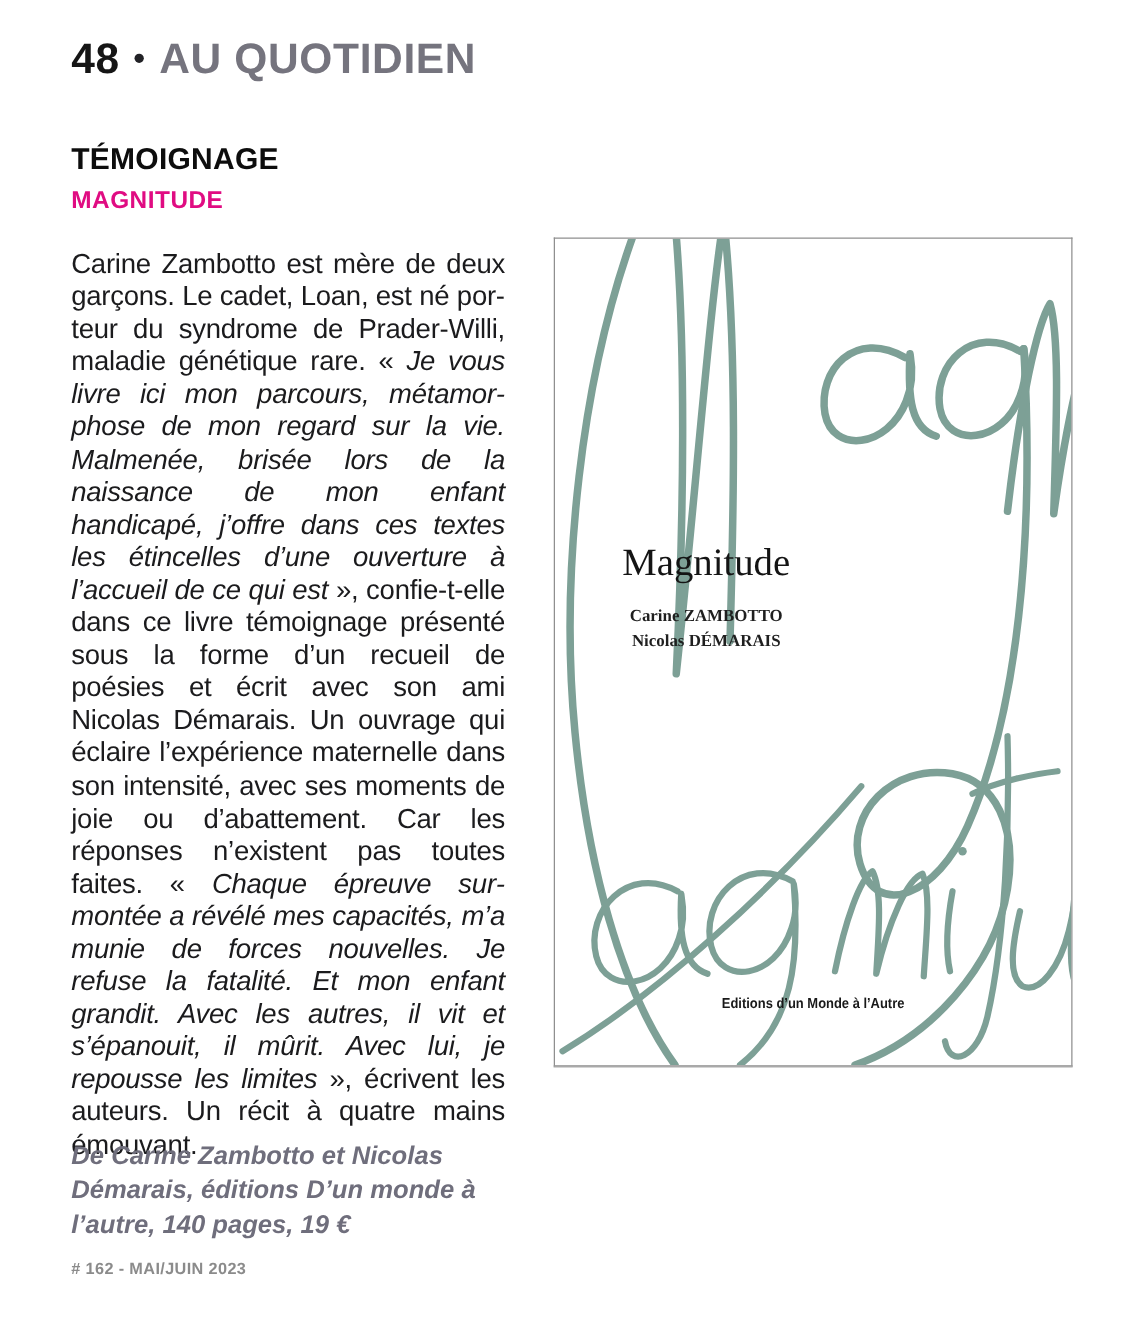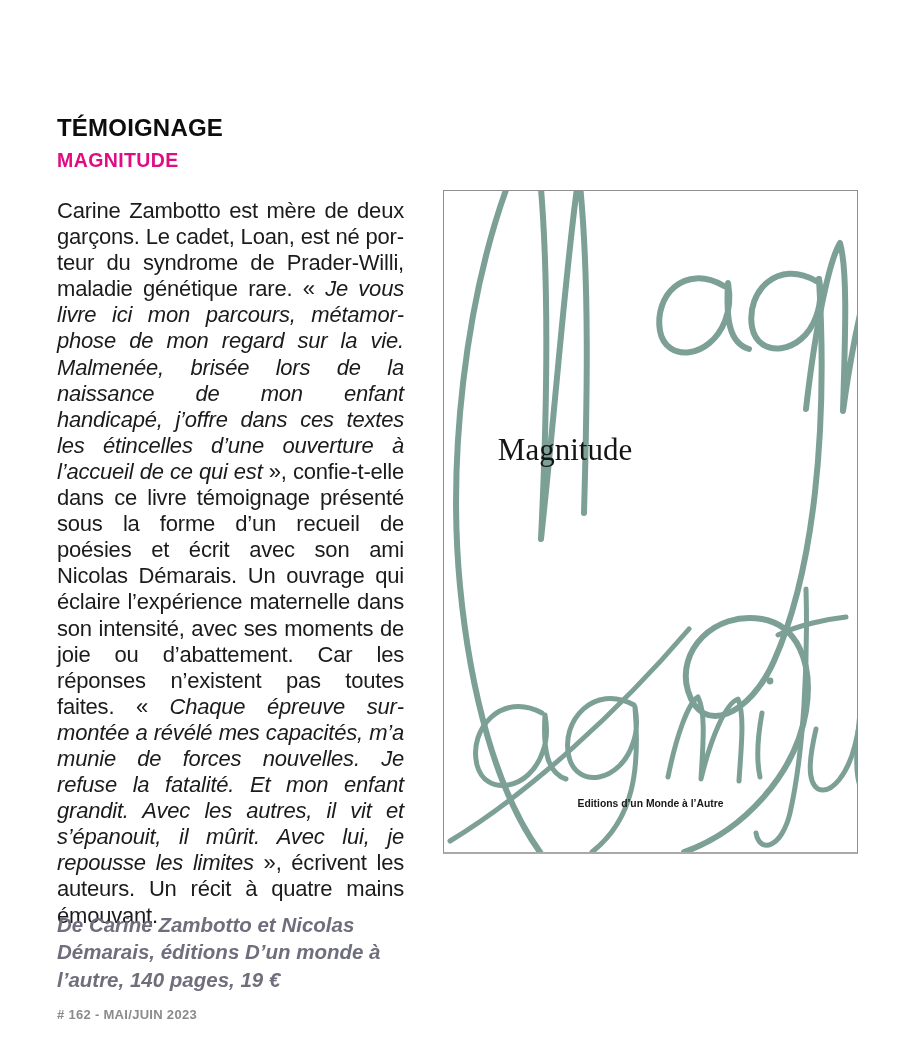--- a/index.html
+++ b/index.html
@@ -32,20 +32,23 @@
   .cover-authors{position:absolute;left:0;top:292px;width:242px;text-align:center;
                  font-family:"Liberation Serif",serif;font-size:13.5px;font-weight:700;line-height:20px;color:#1f1f1f;}
   .cover-publisher{position:absolute;left:0;top:606px;width:413px;text-align:center;
                    font-size:11.5px;font-weight:700;color:#191919;transform:scaleX(.9);}
 </style>
 </head>
 <body>
 
 <div class="page">
 
+  <div class="hdr">
+    <span class="num">48</span><span class="bullet">•</span><span class="section">AU QUOTIDIEN</span>
+  </div>
 
   <div class="kicker">TÉMOIGNAGE</div>
   <div class="art-title">MAGNITUDE</div>
 
   <p class="body-text"><span>Carine Zambotto est mère de deux garçons. Le cadet, Loan, est né por­teur du syndrome de Prader-Willi, maladie génétique rare. « </span><span class="it">Je vous livre ici mon parcours, métamor­phose de mon regard sur la vie. Mal­menée, brisée lors de la naissance de mon enfant handicapé, j’offre dans ces textes les étincelles d’une ouverture à l’accueil de ce qui est</span><span> », confie-t-elle dans ce livre témoi­gnage présenté sous la forme d’un recueil de poésies et écrit avec son ami Nicolas Démarais. Un ouvrage qui éclaire l’expérience mater­nelle dans son intensité, avec ses moments de joie ou d’abattement. Car les réponses n’existent pas toutes faites. « </span><span class="it">Chaque épreuve sur­montée a révélé mes capacités, m’a munie de forces nouvelles. Je refuse la fatalité. Et mon enfant grandit. Avec les autres, il vit et s’épanouit, il mûrit. Avec lui, je repousse les limites</span><span> », écrivent les auteurs. Un récit à quatre mains émouvant.</span></p>
 
   <p class="credit">De Carine Zambotto et Nicolas Démarais, éditions D’un monde à l’autre, 140 pages, 19 €</p>
 
   <div class="footer"># 162 - MAI/JUIN 2023</div>
 
@@ -68,16 +71,20 @@
         <path d="M 224 586 C 232 546 244 512 254 506 C 262 522 259 554 257 588 C 267 546 282 512 294 508 C 301 524 297 558 295 590"></path>
         <path d="M 318 522 C 314 544 312 568 316 586"></path>
         <circle cx="326" cy="490" r="3.4" fill="#7da096" stroke="none"></circle>
         <path d="M 362 398 C 364 470 360 560 346 622 C 338 656 316 664 312 642"></path>
         <path d="M 334 444 C 354 434 384 428 402 426"></path>
         <path d="M 372 538 C 366 564 362 590 374 598 C 388 604 404 582 411 554 C 414 542 416 530 417 524"></path>
         <path d="M 416 522 C 412 558 410 592 420 602"></path>
       </g>
     </svg>
     <div class="cover-title">Magnitude</div>
+    <div class="cover-authors">
+      <div>Carine ZAMBOTTO</div>
+      <div>Nicolas DÉMARAIS</div>
+    </div>
     <div class="cover-publisher">Editions d’un Monde à l’Autre</div>
   </div>
 
 </div>
 
 </body></html>

